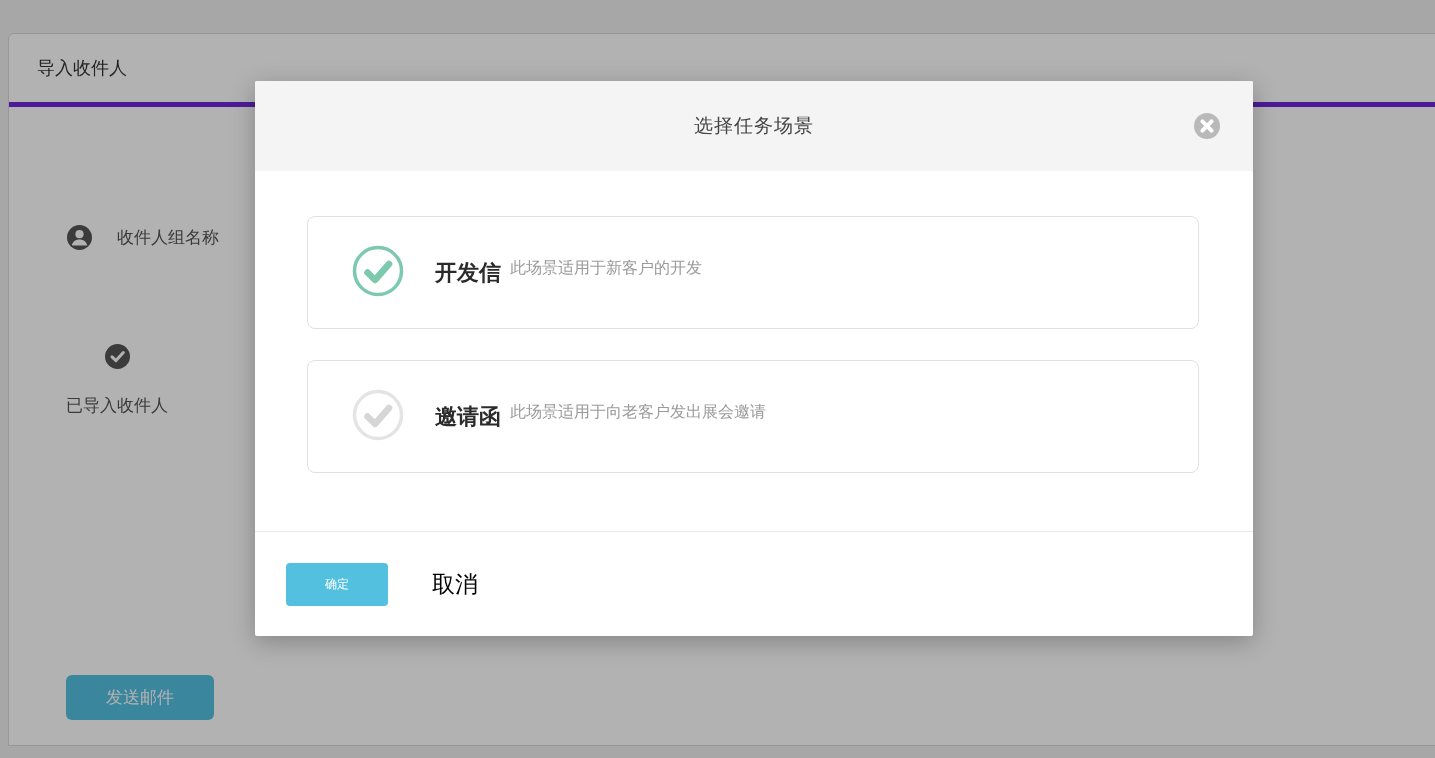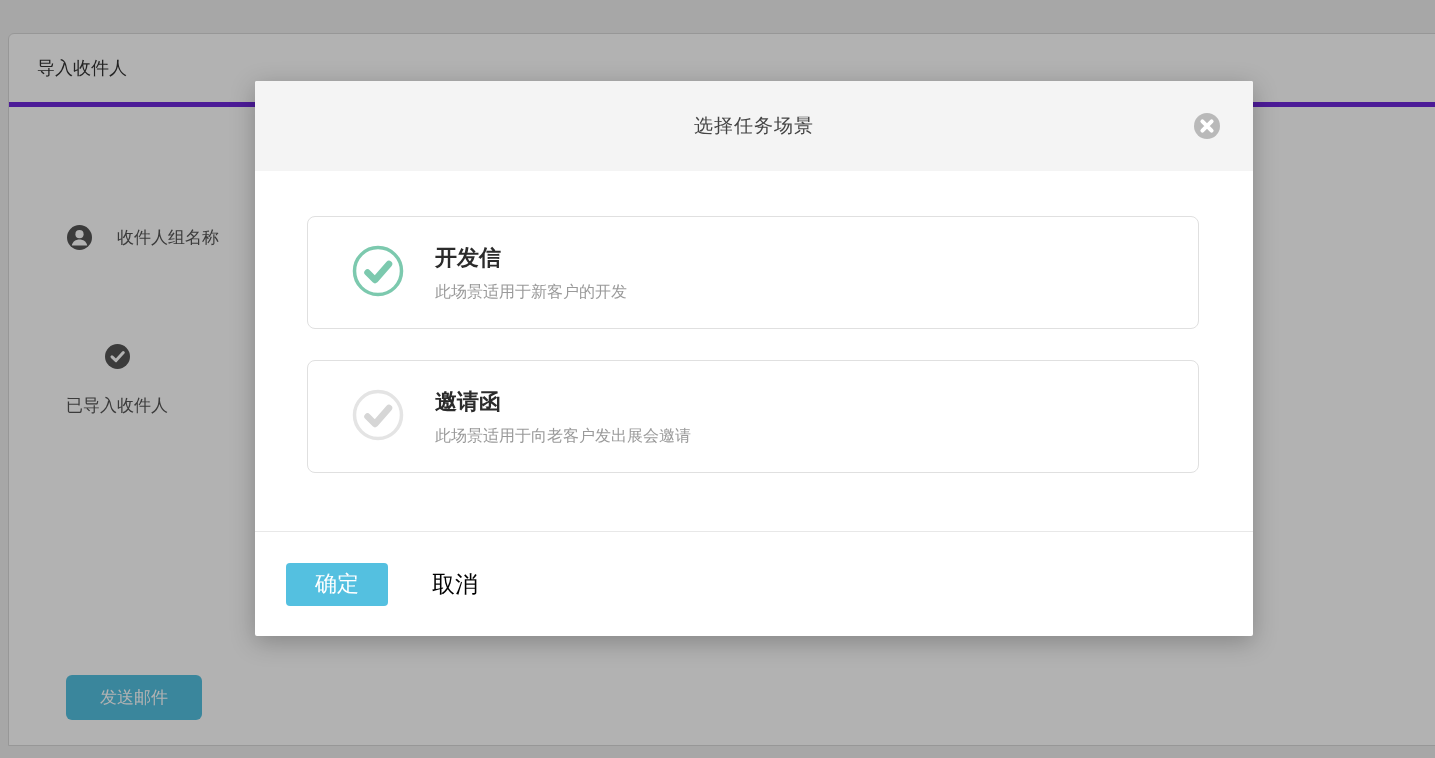--- a/index.html
+++ b/index.html
@@ -32,21 +32,21 @@
     display: flex; align-items: center;
     gap: 24px;
     font-size: 17px; color: #555555;
   }
   .sidebar-item.item-0 { top: 190px; }
   .sidebar-item.item-1 { top: 309px; flex-direction: column; }
   .sidebar-item svg { display: block; }
   .send-button {
     position: absolute;
     left: 57px; top: 641px;
-    width: 136px; height: 45px;
+    width: 148px; height: 45px;
     border: none; border-radius: 6px;
     background: #54c0e0;
     color: #ffffff; font-size: 17px;
     font-family: inherit;
     cursor: pointer;
   }
 
   
   .modal-backdrop {
     position: absolute; left: 0; top: 0; right: 0; bottom: 0;
@@ -91,35 +91,35 @@
     border: 1px solid #e0e0e0;
     border-radius: 8px;
     background: #ffffff;
     display: flex; align-items: center;
     padding: 0 30px 0 44px;
     cursor: pointer;
   }
   .option-card.card-0 { height: 113px; margin-bottom: 31px; }
   .option-card.card-1 { height: 113px; }
   .option-icon { flex: 0 0 auto; margin-right: 31px; }
-  .option-texts { display: flex; flex-direction: column; gap: 9px; }
+  .option-texts { display: flex; flex-direction: row; gap: 9px; }
   .option-title { font-size: 22px; font-weight: 700; color: #2b2b2b; }
   .option-desc { font-size: 16px; color: #9a9a9a; }
 
   .modal-footer {
     height: 105px;
     border-top: 1px solid #e8e8e8;
     display: flex; align-items: center;
     padding-left: 31px;
   }
   .confirm-button {
     width: 102px; height: 43px;
     border: none; border-radius: 4px;
     background: #54c0e0;
-    color: #ffffff; font-size: 22px;
+    color: #ffffff; font-size: 12px;
     font-family: Liberation Mono, monospace;
     cursor: pointer;
   }
   .cancel-link {
     margin-left: 44px;
     font-size: 23px;
     color: #000000;
     text-decoration: none;
     cursor: pointer;
   }

